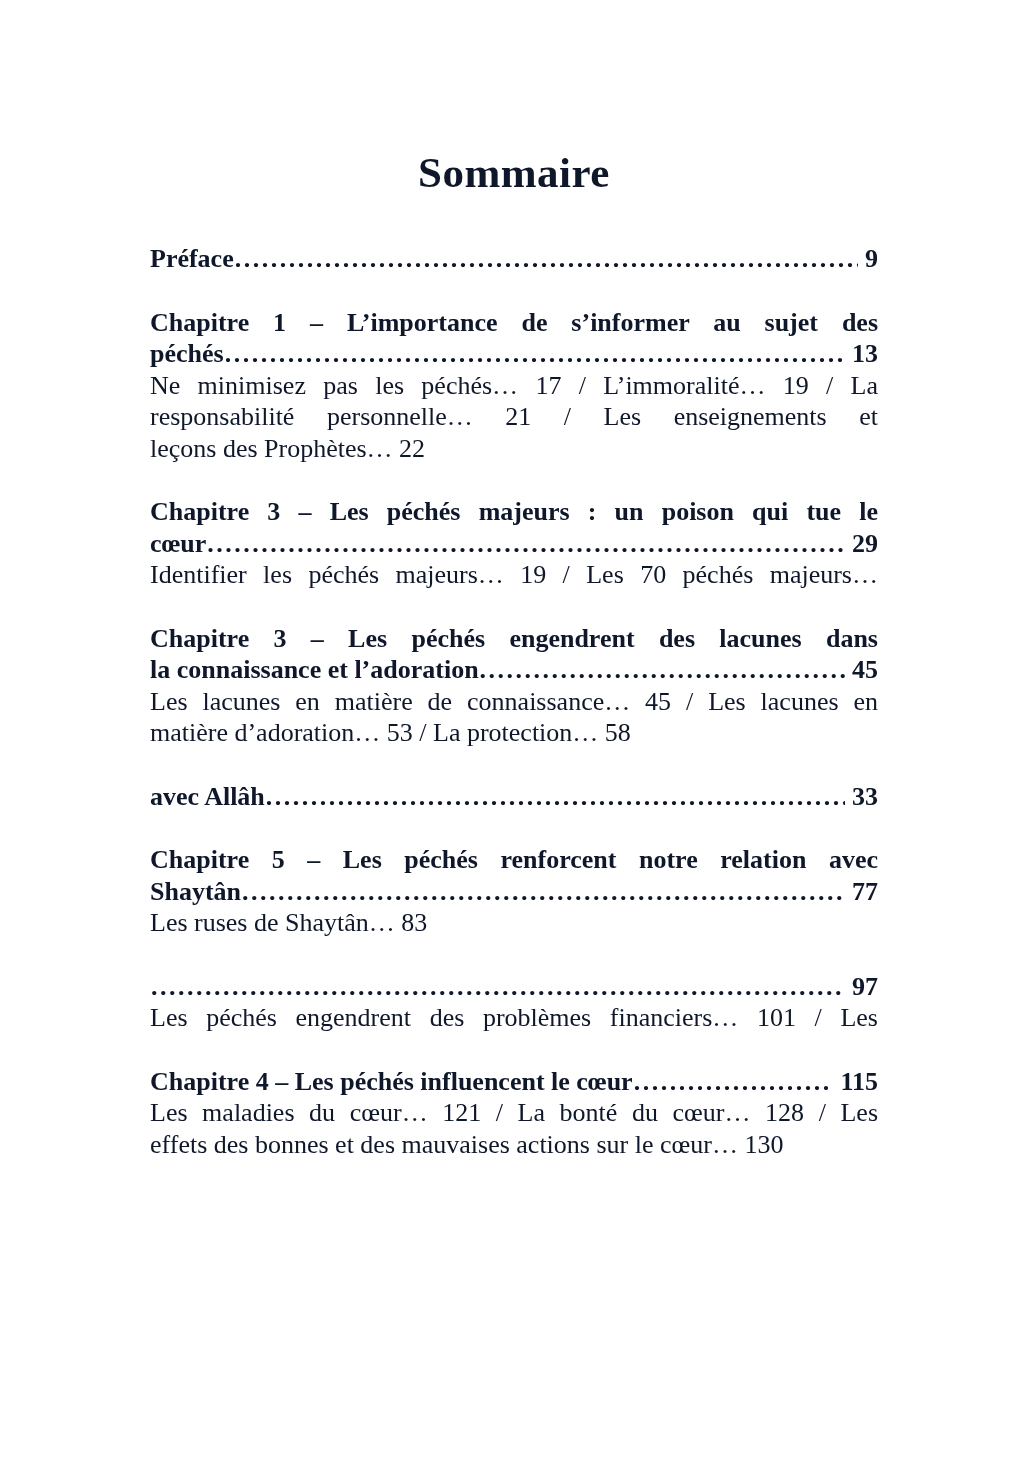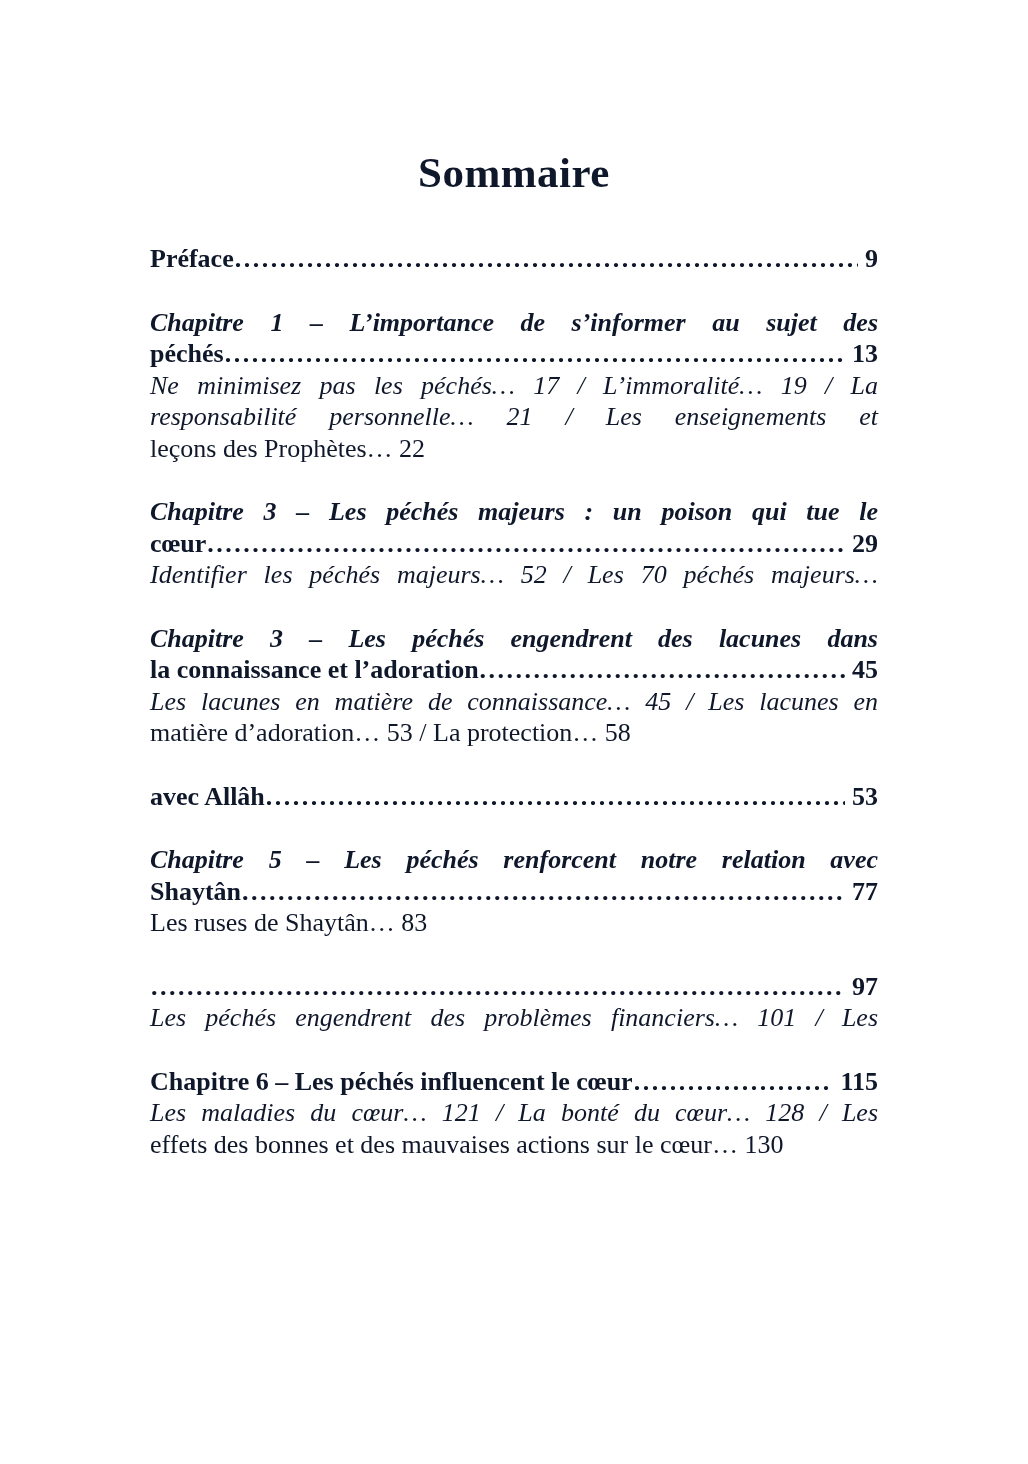--- a/index.html
+++ b/index.html
@@ -8,21 +8,21 @@
     font-family:"Liberation Serif","DejaVu Serif",serif;
     box-sizing:border-box;padding:140px 150px 0 150px;overflow:hidden;margin-top:8px;
   }
   .doc-title{
     text-align:center;font-weight:bold;font-size:43px;line-height:1.15;
     margin:0 0 46px 0;letter-spacing:0.5px;
   }
   .entry{margin-bottom:32px;}
   .line{font-size:26px;line-height:31.5px;}
   .bold{font-weight:bold;}
-  .just{text-align:justify;text-align-last:justify;font-style:italic;}
+  .just{text-align:justify;text-align-last:justify;}
   .leader-line{display:flex;align-items:center;}
   .leader-line .txt{white-space:nowrap;flex:0 0 auto;}
   .leader{
     flex:1 1 auto;overflow:hidden;white-space:nowrap;
     letter-spacing:2.5px;margin-left:1px;min-width:0;
   }
   .pagenum{white-space:nowrap;padding-left:7px;flex:0 0 auto;}
 </style>
 </head>
 <body>
@@ -57,21 +57,21 @@
   <section class="entry">
     <div>
           <div class="line bold just">Chapitre 3 – Les péchés majeurs : un poison qui tue le</div>
         </div>
     <div class="line bold leader-line">
       <span class="txt">cœur</span>
       <span class="leader" aria-hidden="true">........................................................................................................................................</span>
       <span class="pagenum">29</span>
     </div>
     <div>
-          <div class="line just">Identifier les péchés majeurs… 52 / Les 70 péchés majeurs…</div>
+          <div class="line just">Identifier les péchés majeurs… 19 / Les 70 péchés majeurs…</div>
         </div>
   </section>
 
   <section class="entry">
     <div>
           <div class="line bold just">Chapitre 3 – Les péchés engendrent des lacunes dans</div>
         </div>
     <div class="line bold leader-line">
       <span class="txt">la connaissance et l’adoration</span>
       <span class="leader" aria-hidden="true">........................................................................................................................................</span>
@@ -80,21 +80,21 @@
     <div>
           <div class="line just">Les lacunes en matière de connaissance… 45 / Les lacunes en</div>
           <div class="line">matière d’adoration… 53 / La protection… 58</div>
         </div>
   </section>
 
   <section class="entry">
     <div class="line bold leader-line">
       <span class="txt">avec Allâh</span>
       <span class="leader" aria-hidden="true">........................................................................................................................................</span>
-      <span class="pagenum">53</span>
+      <span class="pagenum">33</span>
     </div>
   </section>
 
   <section class="entry">
     <div>
           <div class="line bold just">Chapitre 5 – Les péchés renforcent notre relation avec</div>
         </div>
     <div class="line bold leader-line">
       <span class="txt">Shaytân</span>
       <span class="leader" aria-hidden="true">........................................................................................................................................</span>
@@ -112,21 +112,21 @@
       <span class="pagenum">97</span>
     </div>
     <div>
           <div class="line just">Les péchés engendrent des problèmes financiers… 101 / Les</div>
         </div>
   </section>
 
   <section class="entry">
     <div></div>
     <div class="line bold leader-line">
-      <span class="txt">Chapitre 6 – Les péchés influencent le cœur</span>
+      <span class="txt">Chapitre 4 – Les péchés influencent le cœur</span>
       <span class="leader" aria-hidden="true">........................................................................................................................................</span>
       <span class="pagenum">115</span>
     </div>
     <div>
           <div class="line just">Les maladies du cœur… 121 / La bonté du cœur… 128 / Les</div>
           <div class="line">effets des bonnes et des mauvaises actions sur le cœur… 130</div>
         </div>
   </section>
 </div>
 

